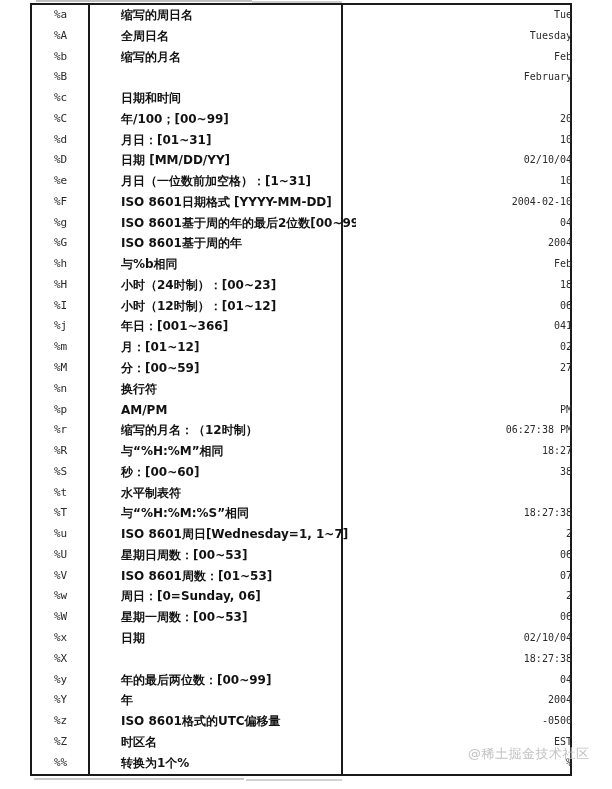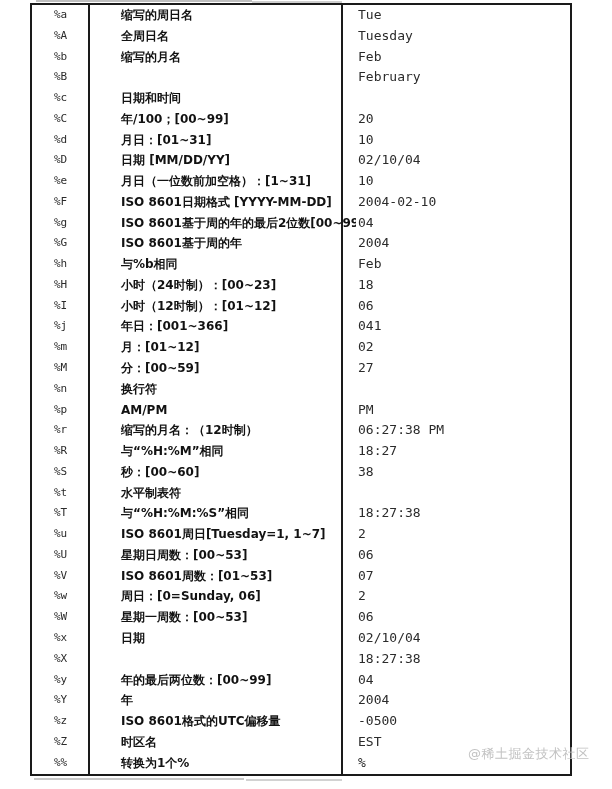--- a/index.html
+++ b/index.html
@@ -95,24 +95,25 @@
     color: #121212;
     padding-left: 5px;
     box-sizing: border-box;
     margin-left: 18px;
   }
 
   .cell-example {
     left: 318px;
     width: 222px;
     font-family: "DejaVu Sans Mono", "Liberation Mono", monospace;
-    font-size: 13px;
+    font-size: 10px;
     color: #2b2b2b;
     padding-left: 8px;
     box-sizing: border-box;
+    text-align: right;
   }
 
   
   .scan-edge {
     position: absolute;
     background: #d8d8d8;
   }
   .scan-edge.top-smudge {
     left: 36px; top: 0px; width: 216px; height: 2px;
     background: #bfbfbf;
@@ -275,21 +276,21 @@
             <div class="cell cell-desc">水平制表符</div>
             <div class="cell cell-example"></div>
           </div>
           <div class="row">
             <div class="cell cell-spec">%T</div>
             <div class="cell cell-desc">与“%H:%M:%S”相同</div>
             <div class="cell cell-example">18:27:38</div>
           </div>
           <div class="row">
             <div class="cell cell-spec">%u</div>
-            <div class="cell cell-desc">ISO 8601周日[Tuesday=1, 1~7]</div>
+            <div class="cell cell-desc">ISO 8601周日[Wednesday=1, 1~7]</div>
             <div class="cell cell-example">2</div>
           </div>
           <div class="row">
             <div class="cell cell-spec">%U</div>
             <div class="cell cell-desc">星期日周数：[00~53]</div>
             <div class="cell cell-example">06</div>
           </div>
           <div class="row">
             <div class="cell cell-spec">%V</div>
             <div class="cell cell-desc">ISO 8601周数：[01~53]</div>

